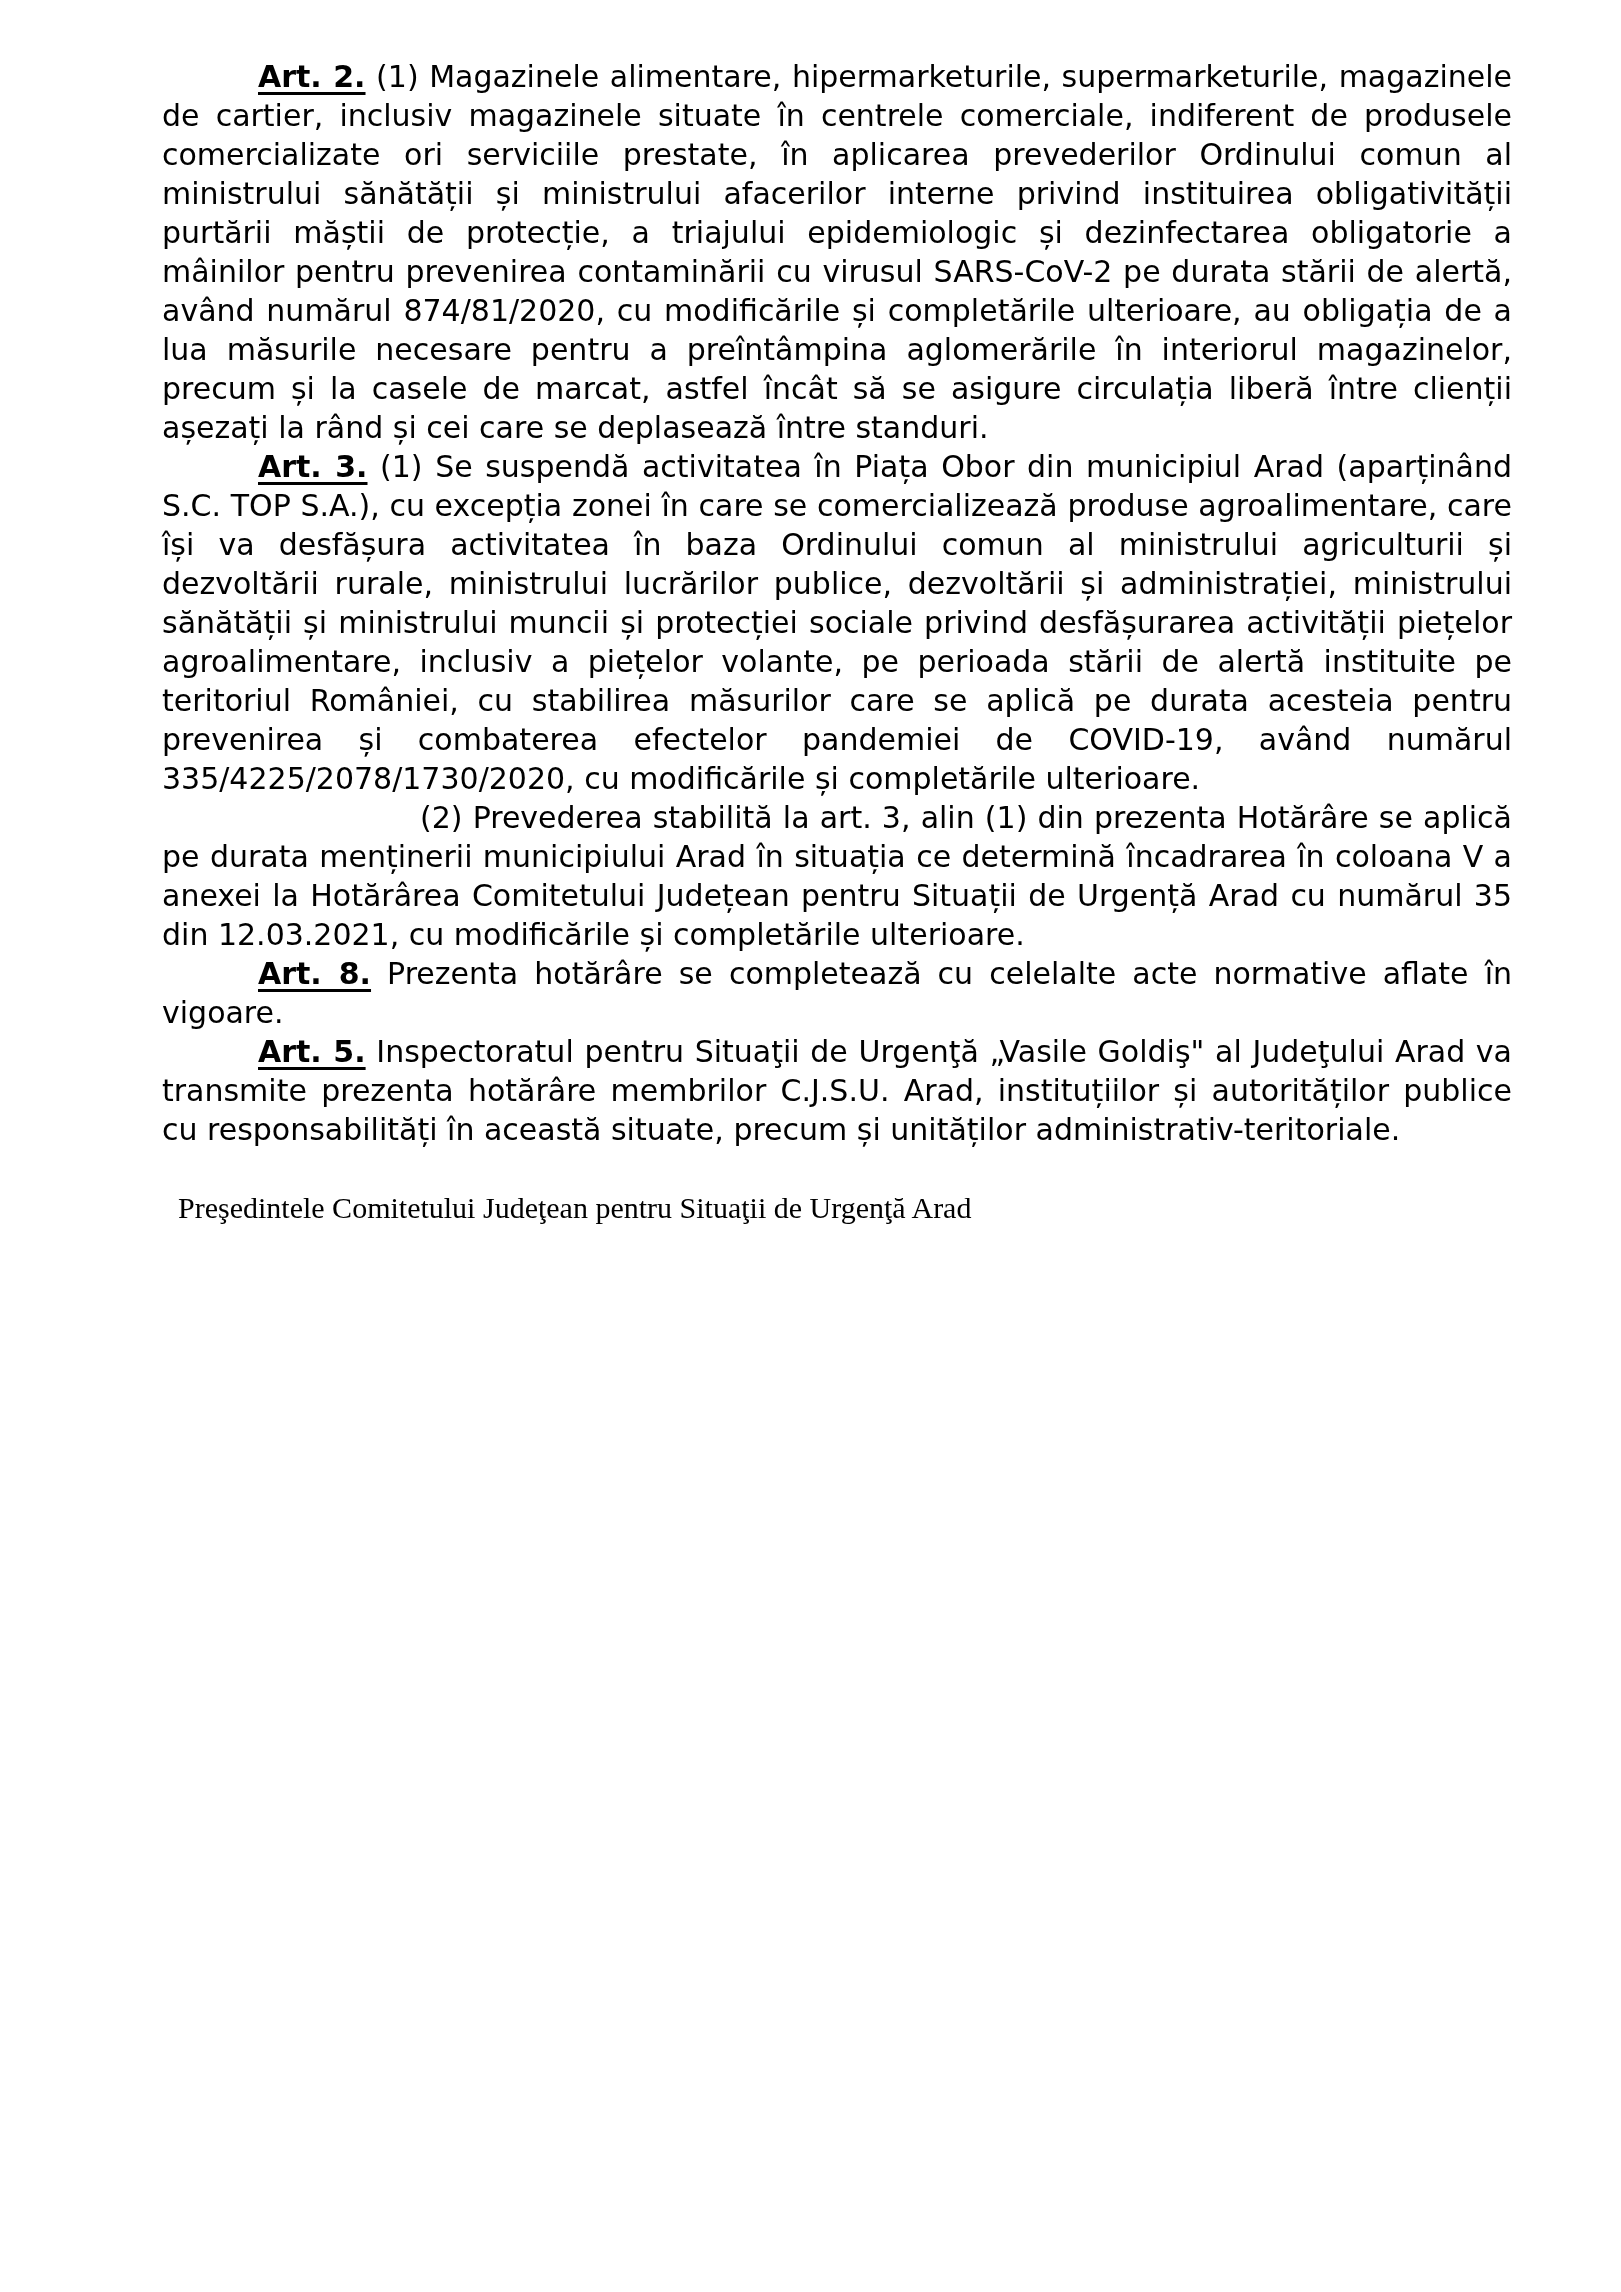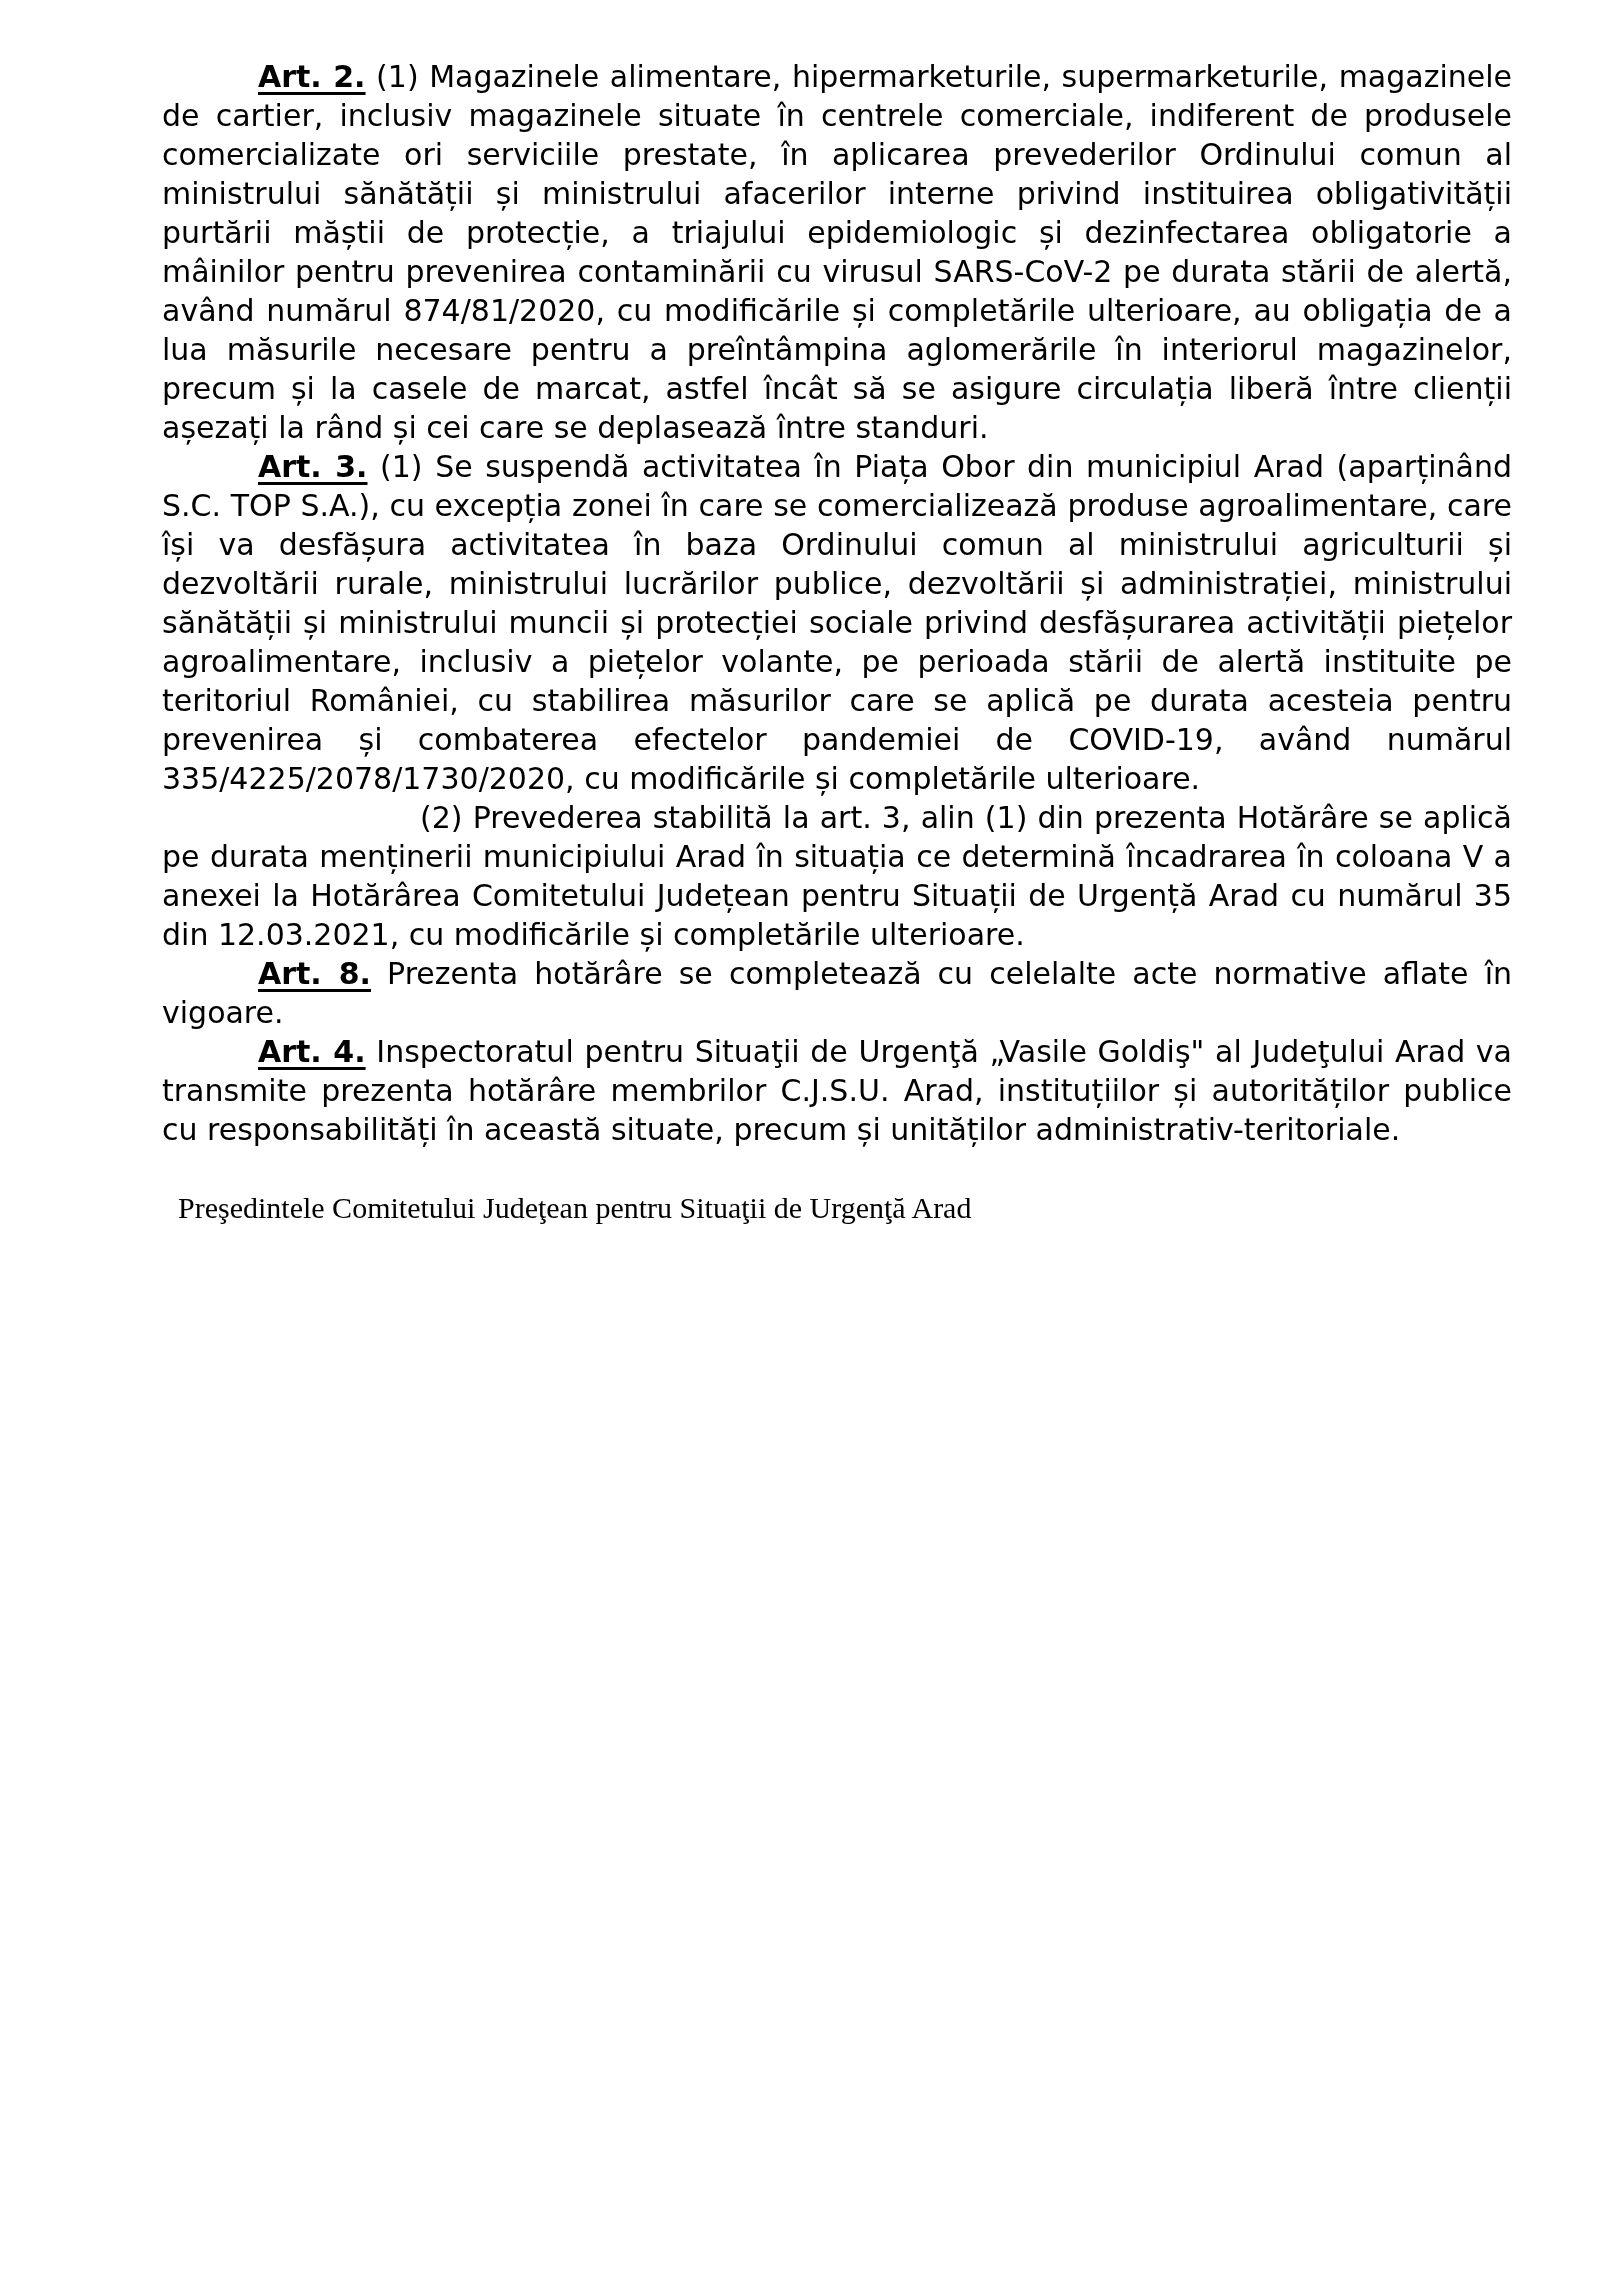--- a/index.html
+++ b/index.html
@@ -51,20 +51,20 @@
 
   <p class="para"><span class="art-label">Art. 2.</span><span> (1) Magazinele alimentare, hipermarketurile, supermarketurile, magazinele de cartier, inclusiv magazinele situate în centrele comerciale, indiferent de produsele comercializate ori serviciile prestate, în aplicarea prevederilor Ordinului comun al ministrului sănătății și ministrului afacerilor interne privind instituirea obligativității purtării măștii de protecție, a triajului epidemiologic și dezinfectarea obligatorie a mâinilor pentru prevenirea contaminării cu virusul SARS-CoV-2 pe durata stării de alertă, având numărul 874/81/2020, cu modificările și completările ulterioare, au obligația de a lua măsurile necesare pentru a preîntâmpina aglomerările în interiorul magazinelor, precum și la casele de marcat, astfel încât să se asigure circulația liberă între clienții așezați la rând și cei care se deplasează între standuri.</span></p>
 
 
   <p class="para"><span class="art-label">Art. 3.</span><span> (1) Se suspendă activitatea în Piața Obor din municipiul Arad (aparținând S.C. TOP S.A.), cu excepția zonei în care se comercializează produse agroalimentare, care își va desfășura activitatea în baza Ordinului comun al ministrului agriculturii și dezvoltării rurale, ministrului lucrărilor publice, dezvoltării și administrației, ministrului sănătății și ministrului muncii și protecției sociale privind desfășurarea activității piețelor agroalimentare, inclusiv a piețelor volante, pe perioada stării de alertă instituite pe teritoriul României, cu stabilirea măsurilor care se aplică pe durata acesteia pentru prevenirea și combaterea efectelor pandemiei de COVID-19, având numărul 335/4225/2078/1730/2020, cu modificările și completările ulterioare.</span></p>
 
   <p class="para para-indent2"><span>(2) Prevederea stabilită la art. 3, alin (1) din prezenta Hotărâre se aplică pe durata menținerii municipiului Arad în situația ce determină încadrarea în coloana V a anexei la Hotărârea Comitetului Județean pentru Situații de Urgență Arad cu numărul 35 din 12.03.2021, cu modificările și completările ulterioare.</span></p>
 
   <p class="para"><span class="art-label">Art. 8.</span><span> Prezenta hotărâre se completează cu celelalte acte normative aflate în vigoare.</span></p>
 
-  <p class="para"><span class="art-label">Art. 4.</span><span> Inspectoratul pentru Situaţii de Urgenţă „Vasile Goldiş" al Judeţului Arad va transmite prezenta hotărâre membrilor C.J.S.U. Arad, instituțiilor și autorităților publice cu responsabilități în această situate, precum și unităților administrativ-teritoriale.</span></p>
+  <p class="para"><span class="art-label">Art. 5.</span><span> Inspectoratul pentru Situaţii de Urgenţă „Vasile Goldiş" al Judeţului Arad va transmite prezenta hotărâre membrilor C.J.S.U. Arad, instituțiilor și autorităților publice cu responsabilități în această situate, precum și unităților administrativ-teritoriale.</span></p>
 
   <div class="signature">
     <p class="sig-line">Preşedintele Comitetului Judeţean pentru Situaţii de Urgenţă Arad</p>
   </div>
 
 </div>
 
 
 </body></html>

